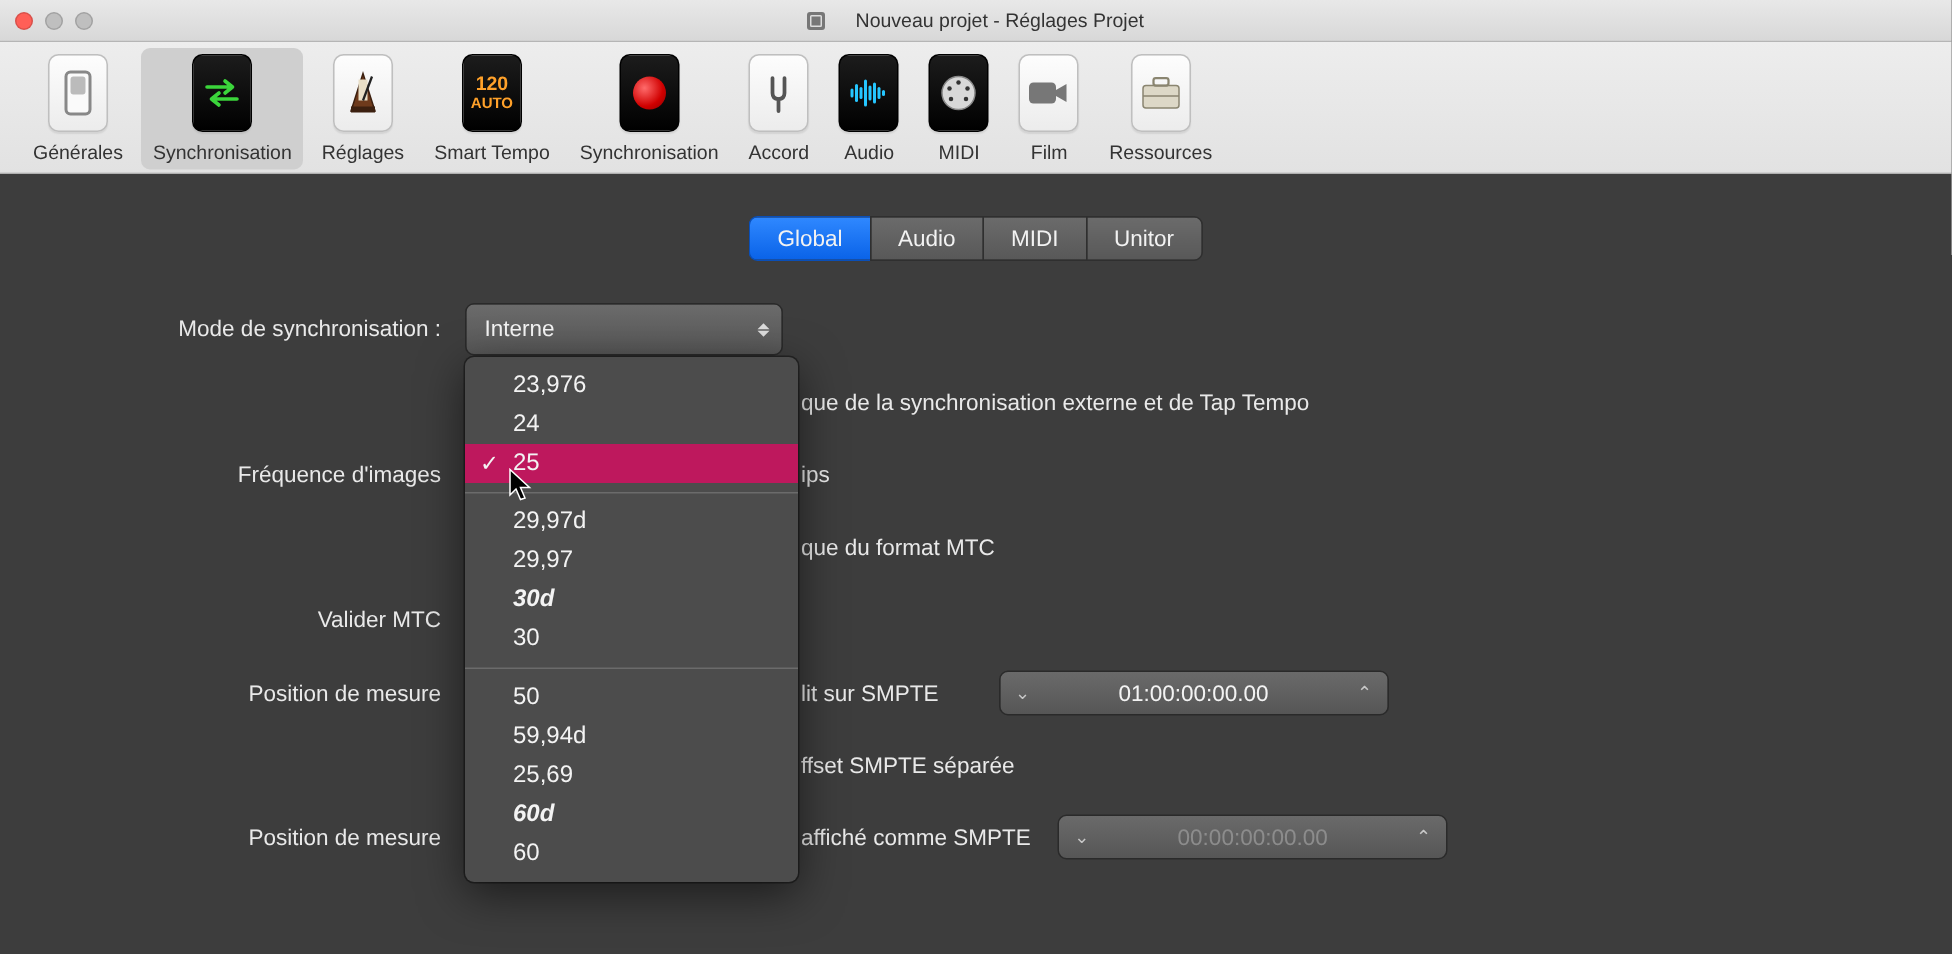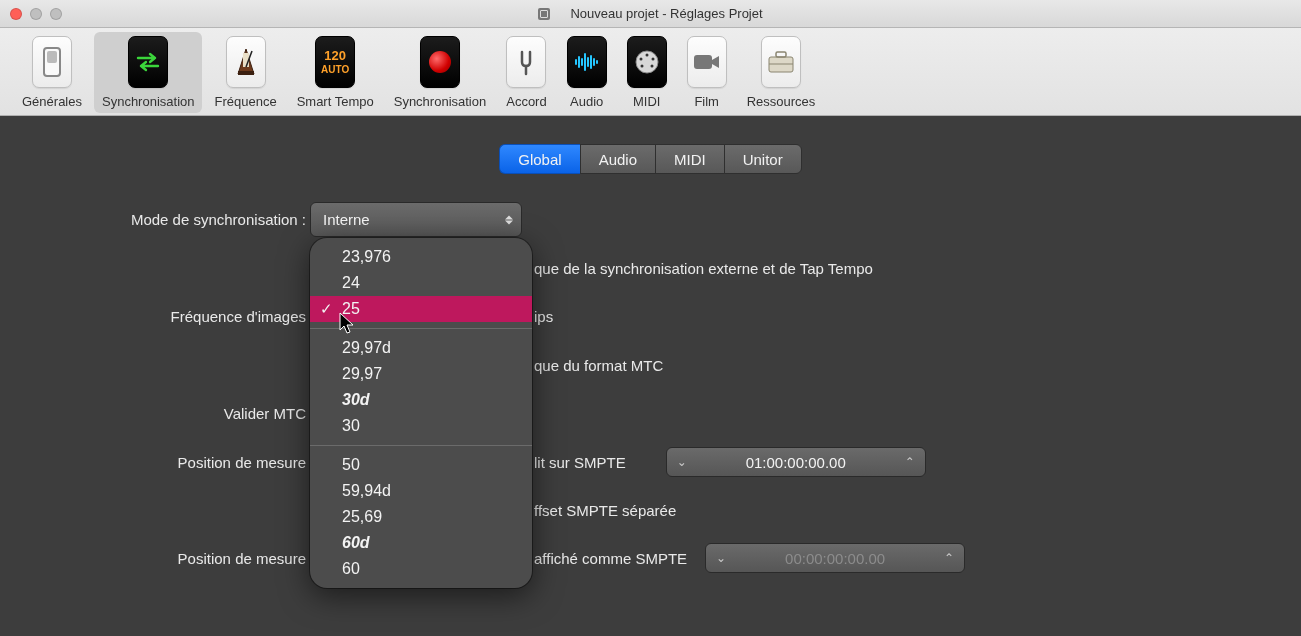--- a/index.html
+++ b/index.html
@@ -170,21 +170,21 @@
 
   .form-row {
     display:flex;
     align-items:center;
     margin-bottom: 14px;
     min-height: 34px;
   }
   .form-label {
     width: 250px;
     text-align: right;
-    padding-right: 4px;
+    padding-right: 16px;
     color: #e9e9e9;
     font-size: 15px;
   }
 
   .select {
     height: 35px;
     min-width: 212px;
     background: linear-gradient(#6b6b6b,#575757);
     border: 1px solid #2a2a2a;
     border-radius: 6px;
@@ -224,21 +224,21 @@
   .timecode.disabled { color:#8c8c8c; }
   .timecode .arrow { font-size: 12px; color:#c8c8c8;}
 
   
   .popup {
     position:absolute;
     left: 310px;
     top: 238px;
     width: 222px;
     background: #4c4c4c;
-    border-radius: 17px;
+    border-radius: 6px;
     box-shadow: 0 8px 30px rgba(0,0,0,0.55), 0 0 0 1px rgba(0,0,0,0.4);
     padding: 6px 0;
     z-index: 50;
     color: #f3f3f3;
     font-size: 16px;
   }
   .popup .item {
     padding: 4px 18px 4px 32px;
     position:relative;
     cursor:pointer;
@@ -299,21 +299,21 @@
 
   <div class="toolbar-item">
     <div class="toolbar-icon ic-metro">
       <svg viewBox="0 0 28 30">
         <polygon points="14,2 22,27 6,27" fill="#6e3a1c" stroke="#3c2010" stroke-width="1"></polygon>
         <rect x="11" y="6" width="6" height="14" fill="#e9dfc7"></rect>
         <line x1="14" y1="20" x2="20" y2="4" stroke="#222" stroke-width="1.5"></line>
         <rect x="6" y="24" width="16" height="4" fill="#3c2010"></rect>
       </svg>
     </div>
-    <span class="toolbar-label">Fréquence</span>
+    <span class="toolbar-label">Réglages</span>
   </div>
 
   <div class="toolbar-item">
     <div class="toolbar-icon ic-tempo">
       <div style="text-align:center;">
         <div class="tempo-num">120</div>
         <div>AUTO</div>
       </div>
     </div>
     <span class="toolbar-label">Smart Tempo</span>

